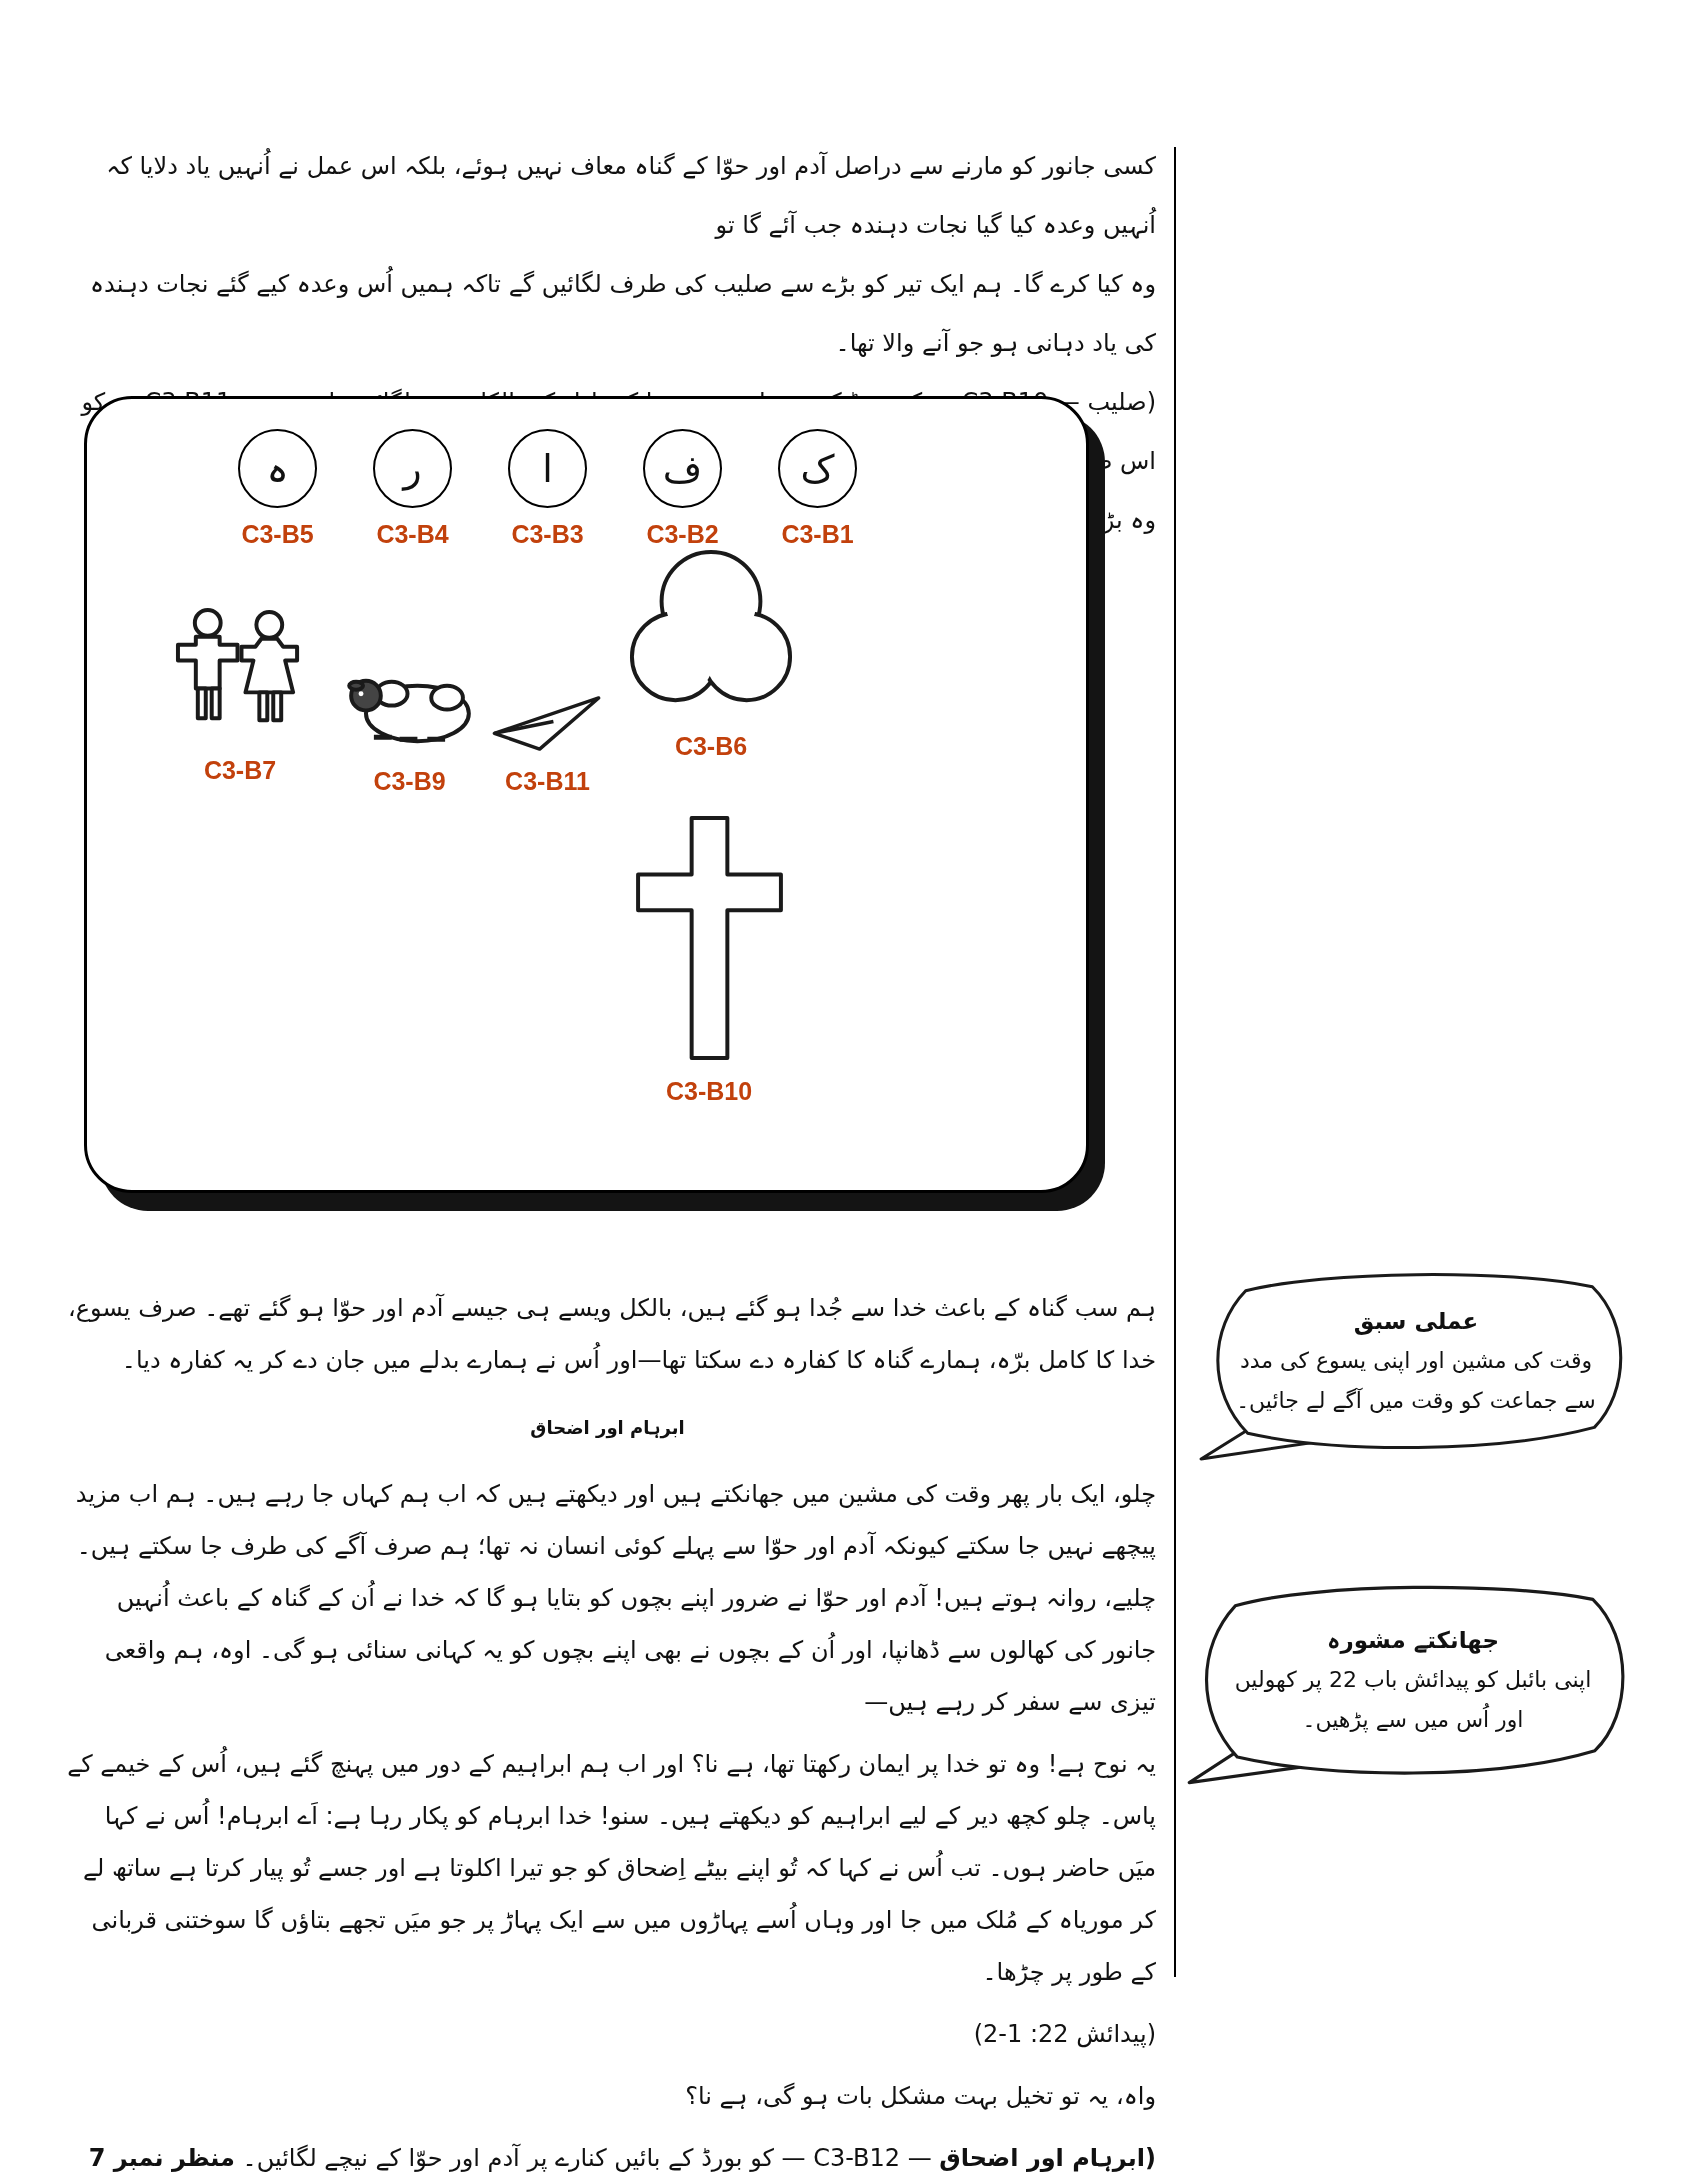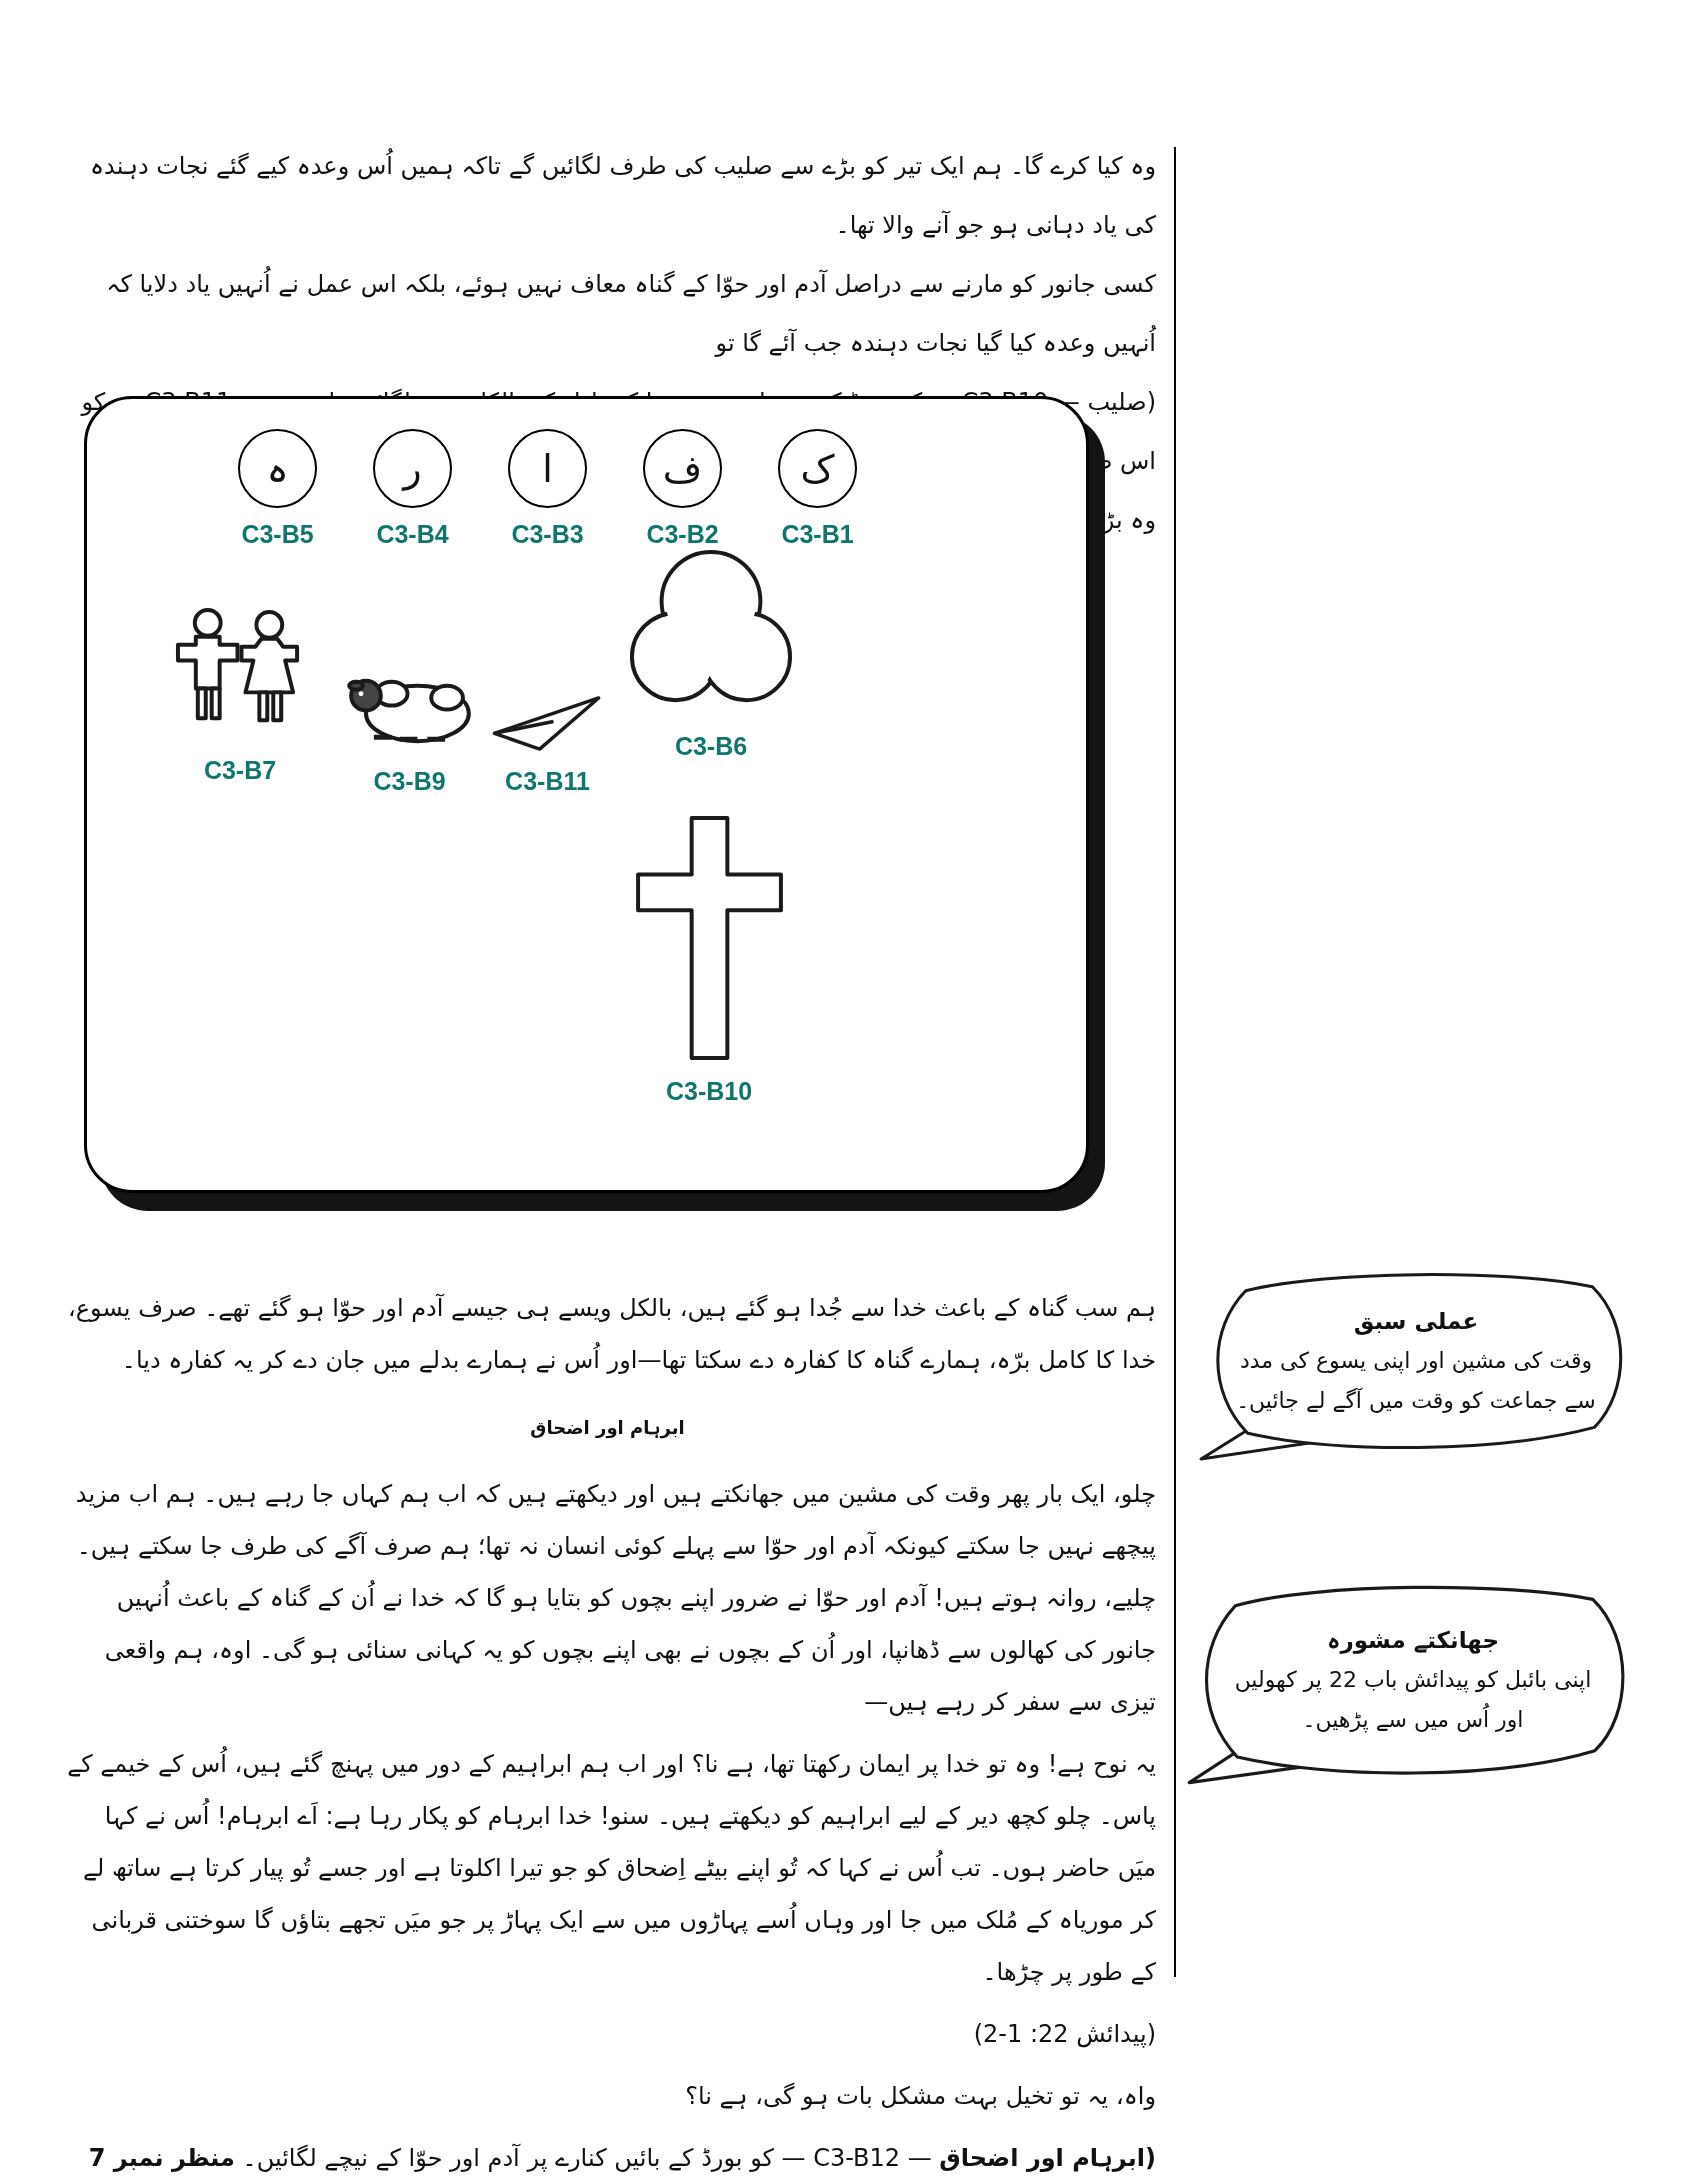--- a/index.html
+++ b/index.html
@@ -22,21 +22,21 @@
   .board { position:absolute; left:84px; top:396px; width:1005px; height:797px;
            background:#fff; border:3px solid #000; border-radius:48px;
            box-shadow:16px 18px 0 #141414; }
 
   .circles-row { position:absolute; left:147px; top:30px; display:flex; gap:48px; }
   .circle-cell { width:87px; text-align:center; }
   .letter-circle { width:79px; height:79px; border:2.5px solid #000; border-radius:50%;
                    margin:0 auto; display:flex; align-items:center; justify-content:center;
                    font-size:38px; background:#fff; }
   .piece-label { margin-top:12px; font-family:"Liberation Sans", sans-serif;
-                 font-weight:bold; font-size:25px; color:#0f766e; text-align:center; }
+                 font-weight:bold; font-size:25px; color:#c2410c; text-align:center; }
 
   .figure { position:absolute; text-align:center; }
   .figure svg { display:block; margin:0 auto; }
 
   .caption { position:absolute; left:84px; top:1226px; width:1005px; text-align:center;
              font-size:25px; }
 
   
   .body-text { position:absolute; left:59px; top:1282px; width:1097px;
                font-size:24px; line-height:52px; text-align:right; }
@@ -51,22 +51,22 @@
                            direction:rtl; text-align:center; font-size:22px; line-height:40px;
                            display:flex; flex-direction:column; justify-content:center; }
   .callout .callout-title { font-weight:bold; font-size:23px; }
 </style>
 </head>
 <body>
 
 <div class="page">
 
   <div class="top-para urdu">
+    <div class="line">کسی جانور کو مارنے سے دراصل آدم اور حوّا کے گناہ معاف نہیں ہوئے، بلکہ اس عمل نے اُنہیں یاد دلایا کہ اُنہیں وعدہ کیا گیا نجات دہندہ جب آئے گا تو</div>
     <div class="line">وہ کیا کرے گا۔ ہم ایک تیر کو بڑے سے صلیب کی طرف لگائیں گے تاکہ ہمیں اُس وعدہ کیے گئے نجات دہندہ کی یاد دہانی ہو جو آنے والا تھا۔</div>
-    <div class="line">کسی جانور کو مارنے سے دراصل آدم اور حوّا کے گناہ معاف نہیں ہوئے، بلکہ اس عمل نے اُنہیں یاد دلایا کہ اُنہیں وعدہ کیا گیا نجات دہندہ جب آئے گا تو</div>
     <div class="line">(صلیب — C3-B10 — کو بورڈ کے درمیان میں، خدا کے بادل کے بالکل نیچے لگائیں، اور تیر — C3-B11 — کو اس طرح لگائیں کہ</div>
     <div class="line"><span>وہ بڑے سے صلیب کی طرف اشارہ کرے۔ </span><span class="bold">منظر نمبر 6 ملاحظہ کریں۔)</span></div>
   </div>
 
   <div class="divider"></div>
 
   <div class="board">
 
     <div class="circles-row">
       <div class="circle-cell">

